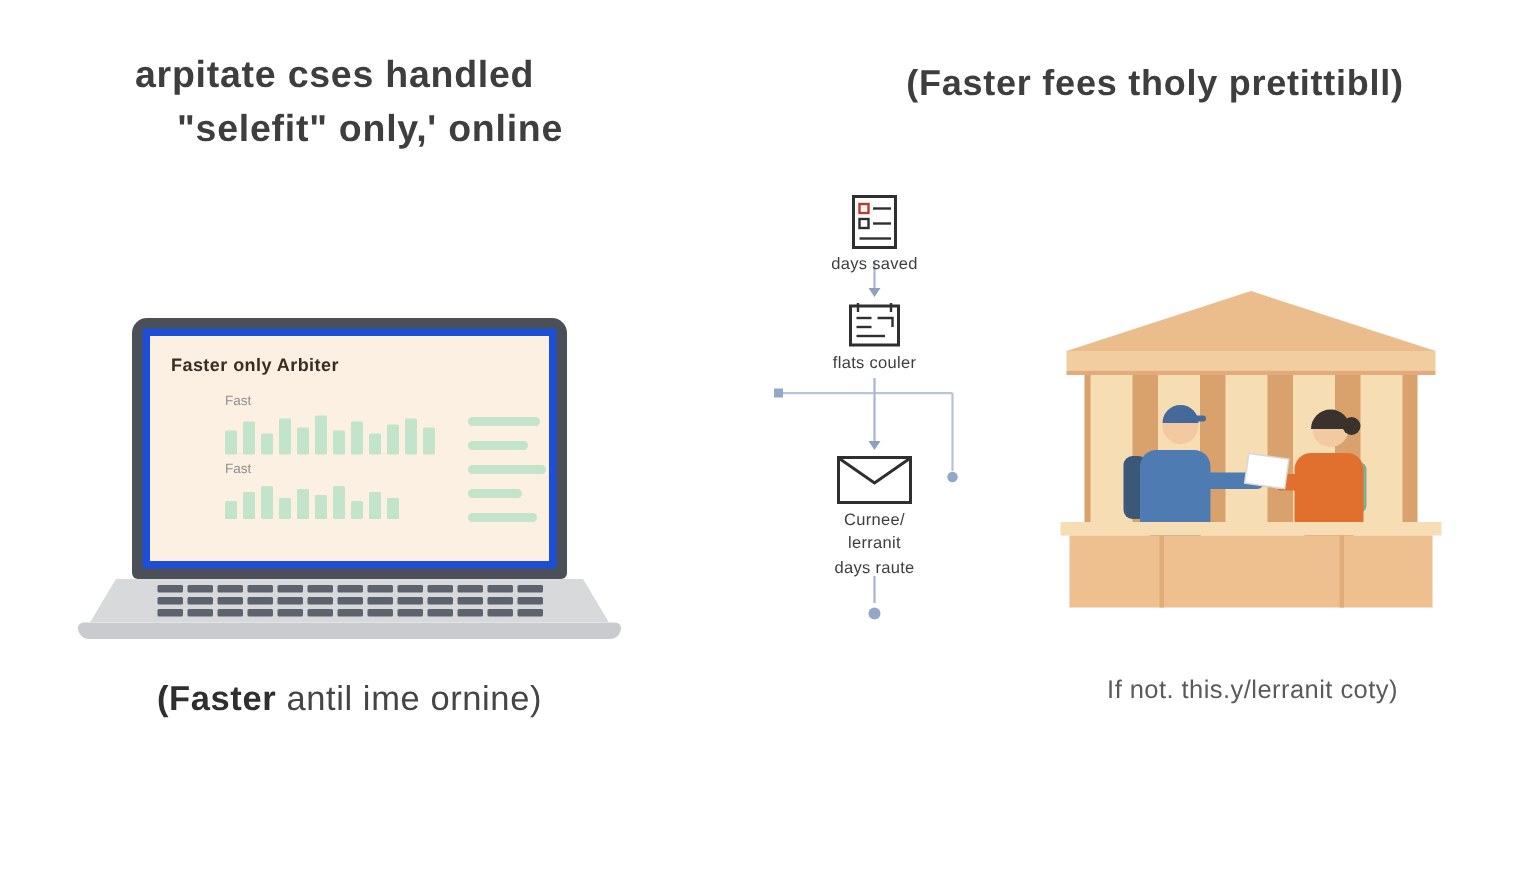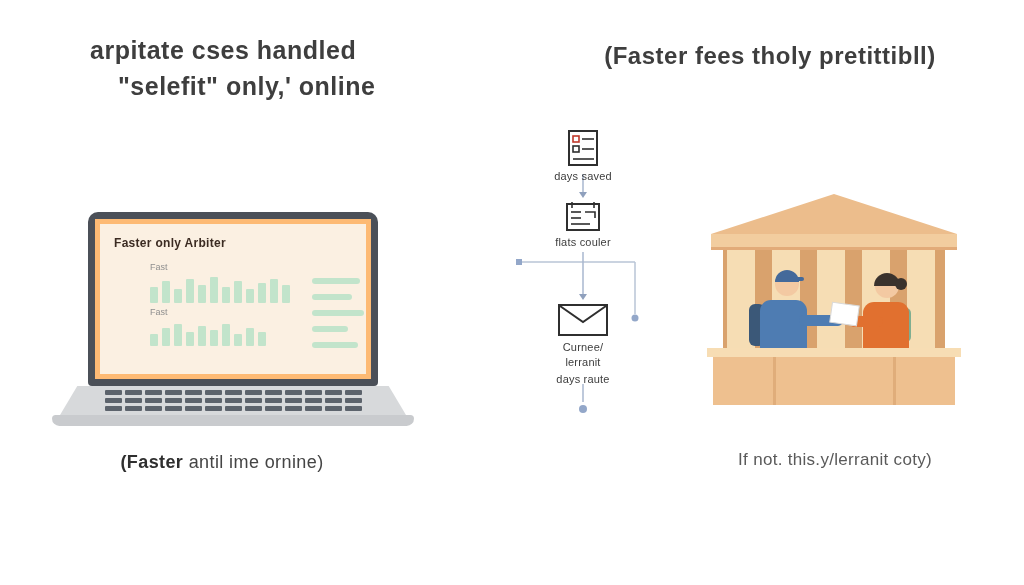--- a/index.html
+++ b/index.html
@@ -7,37 +7,37 @@
   .page{position:relative;width:1024px;height:585px;background:#ffffff;overflow:hidden;margin:0 auto;}
 
   
   .heading-left{position:absolute;left:90px;top:32px;font-size:25px;font-weight:600;color:#3e3e3e;letter-spacing:.5px;line-height:36px;}
   .heading-left .line2{margin-left:28px;}
   .heading-right{position:absolute;left:555px;top:42px;width:430px;text-align:center;font-size:24px;font-weight:600;color:#3e3e3e;letter-spacing:.5px;}
 
   
   .laptop{position:absolute;left:60px;top:208px;width:346px;height:218px;}
   .screen-frame{position:absolute;left:28px;top:4px;width:290px;height:174px;background:#4b5058;border-radius:10px 10px 4px 4px;padding:7px;box-sizing:border-box;}
-  .screen-white{width:100%;height:100%;background:#fdba74;padding:5px;box-sizing:border-box;}
+  .screen-white{width:100%;height:100%;background:#1d4ed8;padding:5px;box-sizing:border-box;}
   .screen{width:100%;height:100%;background:#fbf0e2;box-sizing:border-box;padding:12px 14px;}
   .screen-title{font-size:12px;font-weight:700;color:#3b2b22;letter-spacing:.3px;margin-bottom:8px;}
   .screen-body{display:flex;margin-left:36px;}
   .chart-label{font-size:9px;color:#8f8f8f;margin:4px 0 3px 0;}
   .bars{display:flex;align-items:flex-end;gap:4px;height:28px;}
   .bars.second{height:26px;}
   .bar{width:8px;background:#c2e4cb;border-radius:1px;}
   .lines{margin-left:22px;margin-top:20px;display:flex;flex-direction:column;gap:10px;}
   .hline{height:6px;border-radius:3px;background:#c2e4cb;}
   .base{position:absolute;left:0;top:178px;width:346px;height:29px;background:#d7d9db;clip-path:polygon(5% 0,95% 0,100% 100%,0 100%);}
   .keys{position:absolute;left:42px;top:4px;width:262px;height:22px;display:flex;flex-direction:column;gap:3px;align-items:center;}
   .key-row{display:flex;gap:3px;}
   .key{width:17px;height:5px;background:#5c636c;border-radius:1px;}
   .base-bar{position:absolute;left:-8px;top:207px;width:362px;height:11px;background:#c9cbce;border-radius:4px 4px 8px 8px;}
 
-  .caption-left{position:absolute;left:52px;top:452px;width:340px;text-align:center;font-size:18px;color:#454545;letter-spacing:.4px;}
+  .caption-left{position:absolute;left:63px;top:452px;width:340px;text-align:center;font-size:23px;color:#454545;letter-spacing:.4px;}
   .caption-left .bold{font-weight:700;color:#2f2f2f;}
 
   
   .flow{position:absolute;left:495px;top:120px;width:176px;height:312px;}
   .flow-svg{position:absolute;left:0;top:0;}
   .flow-icon{position:absolute;display:flex;justify-content:center;}
   .flow-label{position:absolute;width:176px;text-align:center;font-size:11px;color:#3d3d3d;letter-spacing:.2px;}
 
   
   .court{position:absolute;left:703px;top:192px;width:262px;height:236px;}

